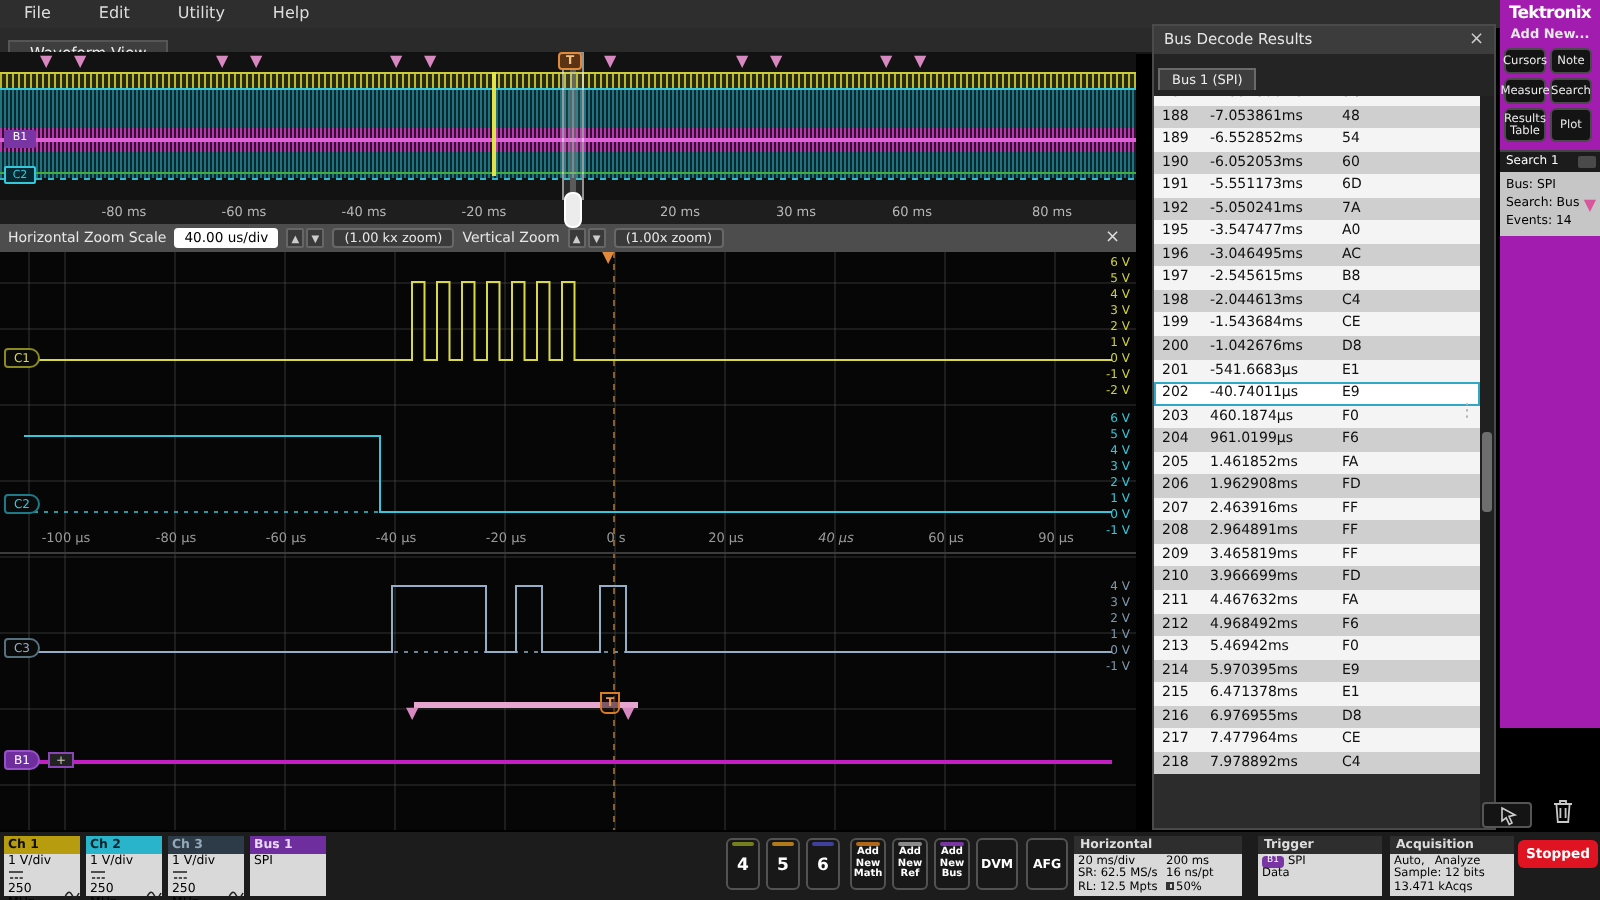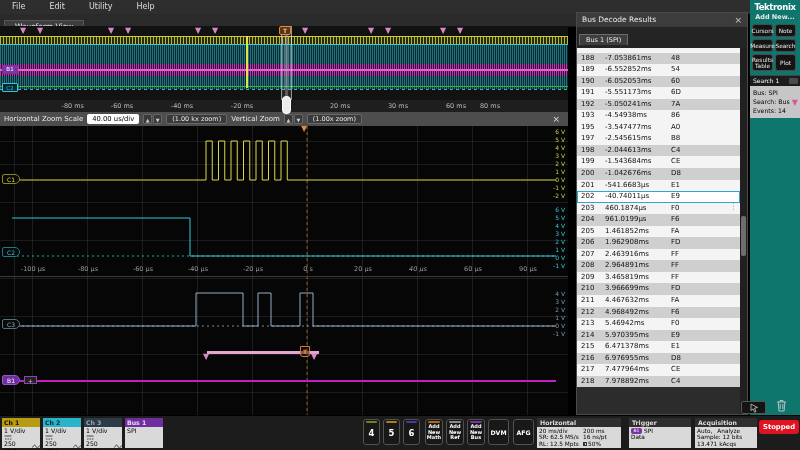--- a/index.html
+++ b/index.html
@@ -70,21 +70,21 @@
   .col-d{flex:1;}
   .dp-rows{position:absolute;left:0;right:7px;top:35px;bottom:0;overflow:hidden;}
   .dp-rows-inner{margin-top:-7px;}
   .trow{display:flex;height:11.55px;line-height:11.5px;font-size:7px;color:#101010;background:#f4f4f4;box-sizing:border-box;}
   .trow.alt{background:#cfcfcf;}
   .trow.sel{background:#fff;outline:1px solid #2fa8c8;outline-offset:-1px;}
   .dp-scroll{position:absolute;right:0;top:35px;bottom:0;width:7px;background:#202020;}
   .dp-thumb{position:absolute;left:1px;top:168px;width:5px;height:40px;background:#6e6e6e;border-radius:2px;}
   .dp-grip{position:absolute;left:152px;top:188px;color:#b0b0b0;font-size:9px;}
   
-  .sidebar{position:absolute;left:750px;top:0;width:50px;height:450px;background:#0f766e;}
+  .sidebar{position:absolute;left:750px;top:0;width:50px;height:364px;background:#a21caf;}
   .logo{margin-top:2px;text-align:center;color:#fff;font-size:8.5px;font-weight:bold;letter-spacing:-0.4px;}
   .addnew{text-align:center;color:#e8e8e8;font-size:6.5px;font-weight:bold;margin-top:1px;}
   .sgrid{display:flex;flex-wrap:wrap;gap:2px;padding:3px 2px 0 2px;}
   .sbtn{width:21px;height:13px;background:#141414;border:1px solid #4a4a4a;border-radius:3px;color:#ececec;font-size:5.8px;display:flex;align-items:center;justify-content:center;text-align:center;box-sizing:border-box;line-height:6px;}
   .sbtn.tall{height:17px;}
   .s1panel{margin-top:4px;}
   .s1head{height:10px;background:#1c1c1c;color:#fff;font-size:6px;line-height:10px;padding-left:3px;position:relative;border-top:1px solid #444;}
   .s1badge{position:absolute;right:2px;top:2px;width:9px;height:6px;background:#4a4a4a;border-radius:1px;}
   .s1body{background:#c6c6c6;color:#000;font-size:6.2px;padding:2px 0 3px 3px;line-height:9px;position:relative;}
   .s1tri{position:absolute;right:2px;top:12px;color:#d8569c;font-size:8px;}
@@ -155,28 +155,28 @@
       <div class="abs tri mark" style="left: 125px;">▼</div>
       <div class="abs tri mark" style="left: 195px;">▼</div>
       <div class="abs tri mark" style="left: 212px;">▼</div>
       <div class="abs tri mark" style="left: 302px;">▼</div>
       <div class="abs tri mark" style="left: 368px;">▼</div>
       <div class="abs tri mark" style="left: 385px;">▼</div>
       <div class="abs tri mark" style="left: 440px;">▼</div>
       <div class="abs tri mark" style="left: 457px;">▼</div>
     </div>
   <div class="ovlabels" id="ovlabels">
-      <div class="ovlbl" style="left: 40px; text-align: right;">-80 ms</div>
+      <div class="ovlbl" style="left: 40px;">-80 ms</div>
       <div class="ovlbl" style="left: 100px;">-60 ms</div>
       <div class="ovlbl" style="left: 160px;">-40 ms</div>
       <div class="ovlbl" style="left: 220px;">-20 ms</div>
       <div class="ovlbl" style="left: 318px;">20 ms</div>
       <div class="ovlbl" style="left: 376px;">30 ms</div>
       <div class="ovlbl" style="left: 434px;">60 ms</div>
-      <div class="ovlbl" style="left: 468px;">80 ms</div>
+      <div class="ovlbl" style="left: 504px;">80 ms</div>
     </div>
   <div class="handle"></div>
 
   <div class="ztoolbar">
     <span>Horizontal Zoom Scale</span>
     <span class="zt-input">40.00 us/div</span>
     <span class="spin">
       <b>▲</b>
       <b>▼</b>
     </span>
@@ -280,28 +280,28 @@
             <div class="col-i">191</div>
             <div class="col-s">-5.551173ms</div>
             <div class="col-d">6D</div>
           </div>
           <div class="trow alt">
             <div class="col-i">192</div>
             <div class="col-s">-5.050241ms</div>
             <div class="col-d">7A</div>
           </div>
           <div class="trow">
-            <div class="col-i">193</div>
-            <div class="col-s">-4.54938ms</div>
-            <div class="col-d">86</div>
-          </div>
-          <div class="trow">
             <div class="col-i">195</div>
             <div class="col-s">-3.547477ms</div>
             <div class="col-d">A0</div>
+          </div>
+          <div class="trow alt">
+            <div class="col-i">196</div>
+            <div class="col-s">-3.046495ms</div>
+            <div class="col-d">AC</div>
           </div>
           <div class="trow">
             <div class="col-i">197</div>
             <div class="col-s">-2.545615ms</div>
             <div class="col-d">B8</div>
           </div>
           <div class="trow alt">
             <div class="col-i">198</div>
             <div class="col-s">-2.044613ms</div>
             <div class="col-d">C4</div>

